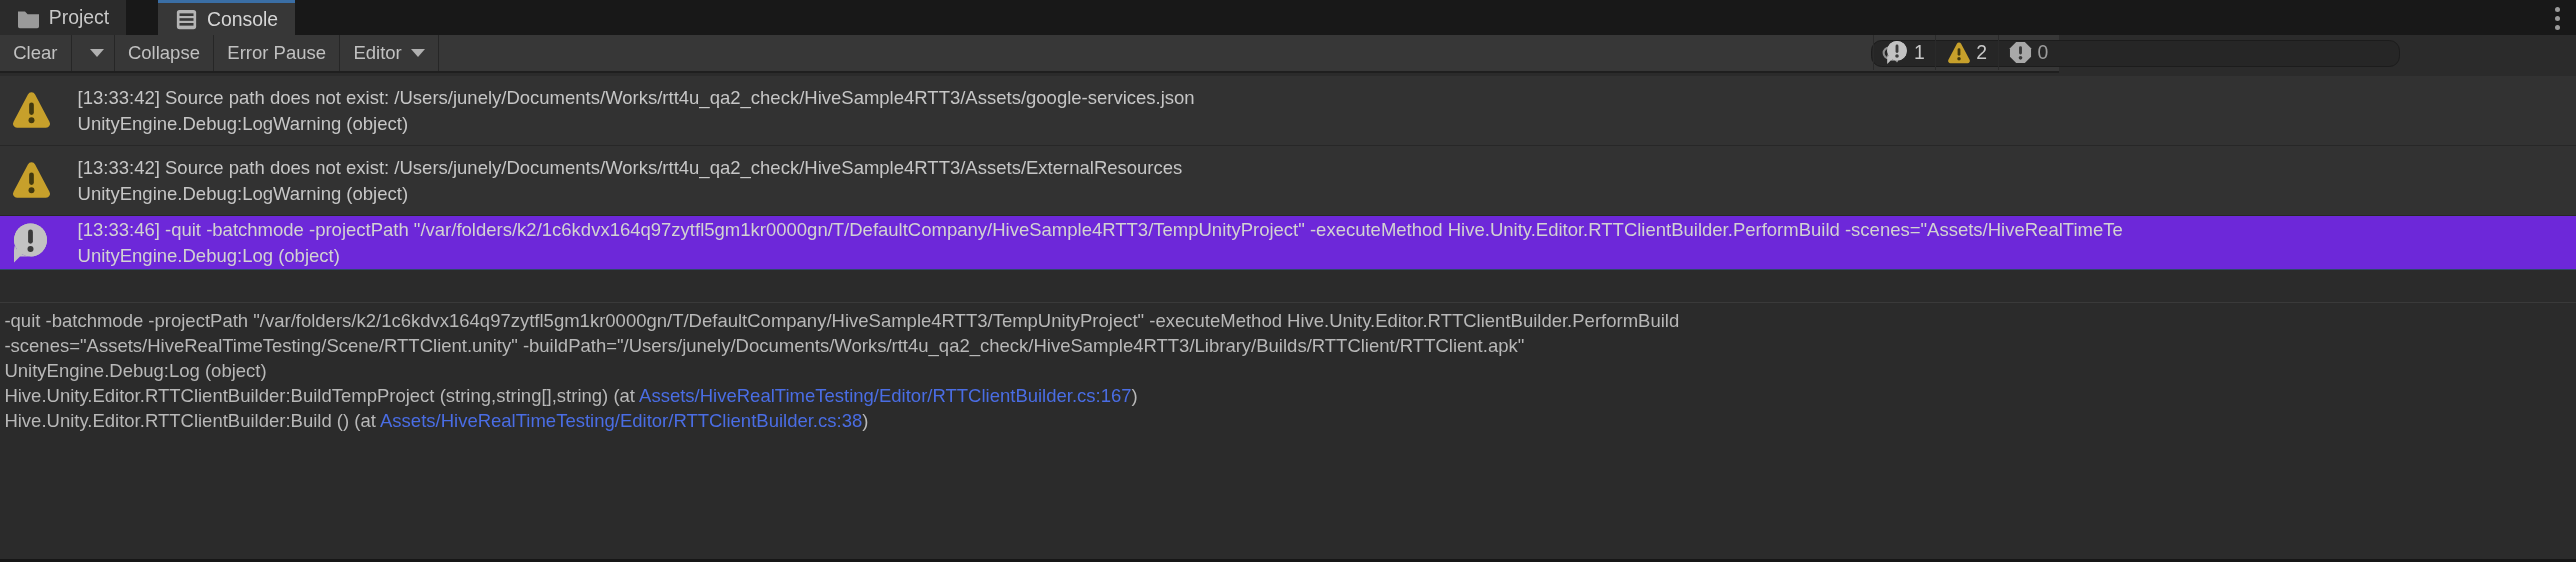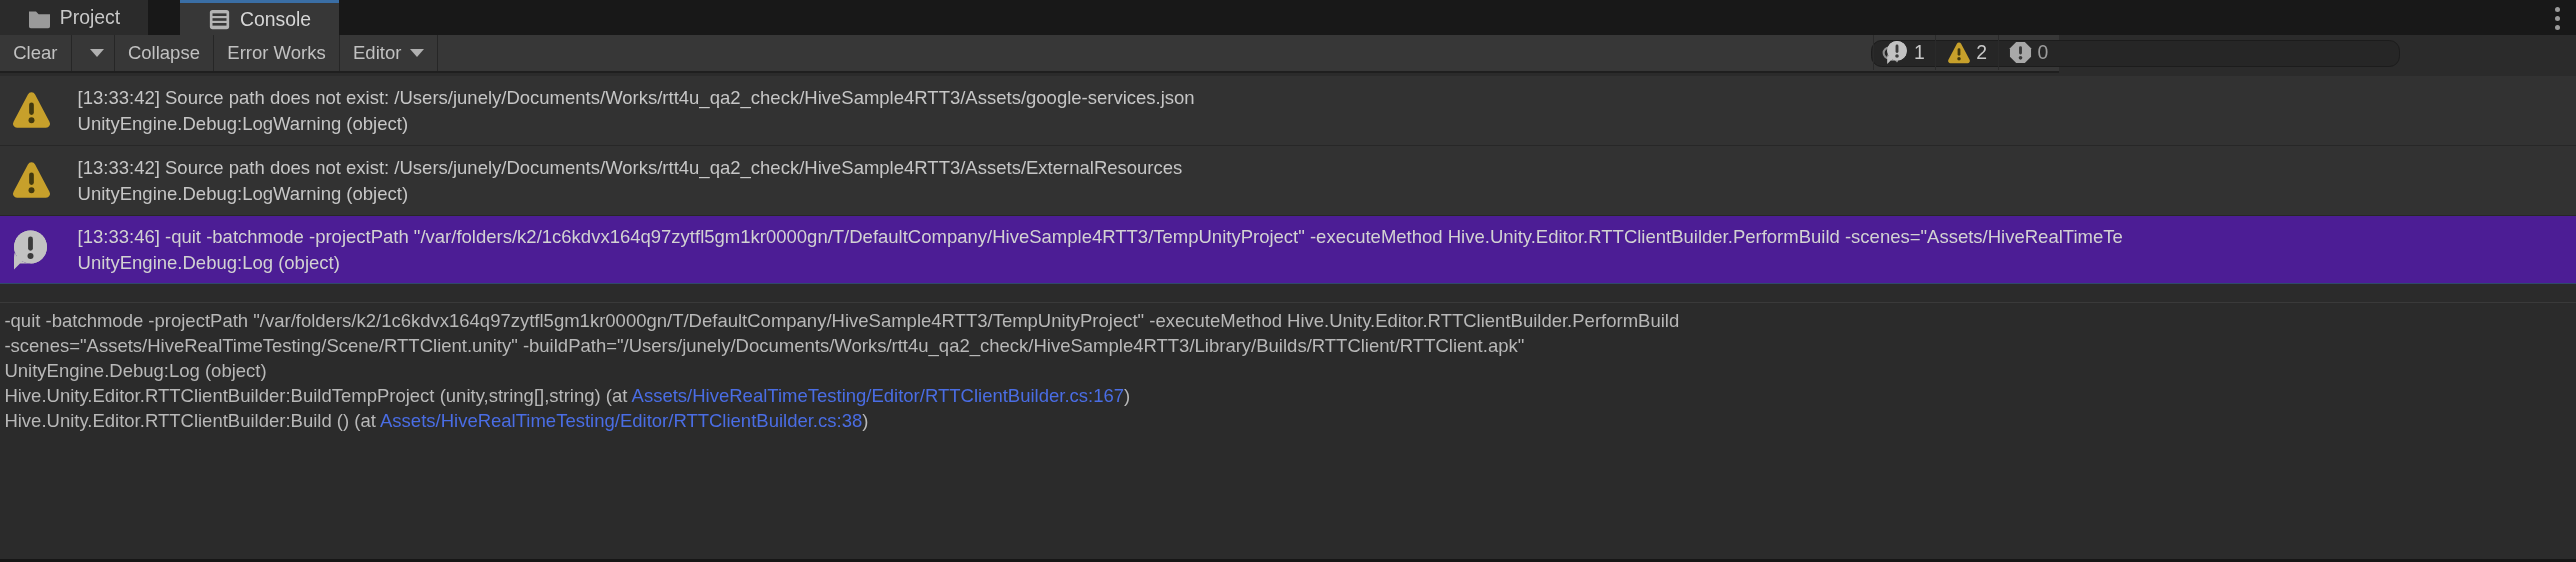--- a/index.html
+++ b/index.html
@@ -1,21 +1,21 @@
 <!DOCTYPE html>
 <html style="font-size:14px"><head>
 <meta charset="utf-8">
 <style>
   html,body{margin:0;padding:0;background:#111;}
   *{box-sizing:border-box;font-family:"Liberation Sans",sans-serif;}
   #window{position:relative;width:2576px;height:562px;background:#2b2b2b;overflow:hidden;border-bottom:3.5px solid #161616;}
 
   
   .tabbar{position:absolute;left:0;top:0;width:2576px;height:35px;background:#181818;display:flex;align-items:flex-end;}
-  .tab{height:35px;display:flex;align-items:center;gap:8.8px;padding:0 28px;font-size:19.4px;color:#c8c8c8;}
+  .tab{height:35px;display:flex;align-items:center;gap:8.8px;padding:0 17px;font-size:19.4px;color:#c8c8c8;}
   .tab.inactive{background:#2b2b2b;margin-right:32px;}
   .tab.active{background:#373737;border-top:3.5px solid #3a6ea5;color:#d6d6d6;align-items:center;}
   .tab .ticon{width:23px;height:19.4px;display:inline-block;}
   .kebab{position:absolute;right:14px;top:7px;width:8.8px;height:23px;display:flex;flex-direction:column;justify-content:space-between;align-items:center;cursor:pointer;}
   .kebab i{width:5.3px;height:5.3px;border-radius:50%;background:#9a9a9a;}
 
   
   .toolbar{position:absolute;left:0;top:35px;width:2059px;height:38px;background:#373737;border-bottom:2.6px solid #1f1f1f;display:flex;align-items:stretch;font-size:18.5px;color:#c1c1c1;}
   .tbtn{display:flex;align-items:center;padding:0 13.2px;border-right:0.9px solid #262626;white-space:nowrap;cursor:pointer;}
   .tbtn.narrow{padding:0 9.7px;}
@@ -24,21 +24,21 @@
   .searchbox{position:absolute;left:1871px;top:5.3px;width:529px;height:27px;background:#262626;border:0.9px solid #1c1c1c;border-radius:10.6px;display:flex;align-items:center;padding:0 8.8px;}
   .searchbox input{background:transparent;border:none;outline:none;color:#cccccc;font-size:17.6px;width:476px;margin-left:7px;}
   .counters{position:absolute;right:0;top:0;height:35px;display:flex;}
   .counter{display:flex;align-items:center;gap:5.3px;padding:0 10.6px;border-left:1.8px solid #2a2a2a;font-size:19.4px;color:#c8c8c8;cursor:pointer;}
   .counter svg{display:block;}
   .count-dim{color:#9c9c9c;}
 
   
   .loglist{position:absolute;left:0;top:76px;width:2576px;}
   .logrow{display:flex;align-items:center;height:70px;background:#323232;border-bottom:1.8px solid #272727;padding-left:10.6px;cursor:pointer;}
-  .logrow.selected{background:#4c1d95;border-bottom-color:#2f496a;height:68px;align-items:center;}
+  .logrow.selected{background:#6d28d9;border-bottom-color:#2f496a;height:54px;align-items:center;}
   .logrow .ricon{width:41px;min-width:41px;height:41px;margin-right:14px;}
   .logrow .rtext{overflow:hidden;flex:1;margin-left:12px;}
   .logrow .l1,.logrow .l2{font-size:18.5px;line-height:25.5px;color:#c6c6c6;white-space:nowrap;overflow:hidden;}
   .logrow.selected .l1,.logrow.selected .l2{color:#d2d2d2;}
 
   
   .detail{position:absolute;left:0;top:294px;width:2084px;height:264px;background:#2b2b2b;}
   .detail .topline{position:absolute;left:0;top:8px;width:2576px;height:0.9px;background:#3a3a3a;}
   .detail .dbody{position:absolute;left:4.4px;top:14px;width:2564px;font-size:18.5px;line-height:25px;color:#b8b8b8;}
   .dline{white-space:nowrap;overflow:hidden;}
@@ -108,21 +108,21 @@
     <div class="tbtn">
         <span>Clear</span>
       </div>
     <div class="tbtn narrow">
         <span class="caret"></span>
       </div>
     <div class="tbtn">
         <span>Collapse</span>
       </div>
     <div class="tbtn">
-        <span>Error Works</span>
+        <span>Error Pause</span>
       </div>
     <div class="tbtn">
         <span>Editor</span>
         <span class="caret"></span>
       </div>
 
     <div class="searchbox">
       <span style="width:17.6px;height:17.6px;"><svg width="17.6" height="17.6" viewBox="0 0 20 20">
             <use href="#ic-search"></use>
           </svg></span>
@@ -193,21 +193,21 @@
         <div class="dline">
       <span class="dpre">-quit -batchmode -projectPath "/var/folders/k2/1c6kdvx164q97zytfl5gm1kr0000gn/T/DefaultCompany/HiveSample4RTT3/TempUnityProject" -executeMethod Hive.Unity.Editor.RTTClientBuilder.PerformBuild</span><span class="dlink"></span><span class="dsuf"></span>
     </div>
         <div class="dline">
       <span class="dpre">-scenes="Assets/HiveRealTimeTesting/Scene/RTTClient.unity" -buildPath="/Users/junely/Documents/Works/rtt4u_qa2_check/HiveSample4RTT3/Library/Builds/RTTClient/RTTClient.apk"</span><span class="dlink"></span><span class="dsuf"></span>
     </div>
         <div class="dline">
       <span class="dpre">UnityEngine.Debug:Log (object)</span><span class="dlink"></span><span class="dsuf"></span>
     </div>
         <div class="dline">
-      <span class="dpre">Hive.Unity.Editor.RTTClientBuilder:BuildTempProject (unity,string[],string) (at </span><span class="dlink">Assets/HiveRealTimeTesting/Editor/RTTClientBuilder.cs:167</span><span class="dsuf">)</span>
+      <span class="dpre">Hive.Unity.Editor.RTTClientBuilder:BuildTempProject (string,string[],string) (at </span><span class="dlink">Assets/HiveRealTimeTesting/Editor/RTTClientBuilder.cs:167</span><span class="dsuf">)</span>
     </div>
         <div class="dline">
       <span class="dpre">Hive.Unity.Editor.RTTClientBuilder:Build () (at </span><span class="dlink">Assets/HiveRealTimeTesting/Editor/RTTClientBuilder.cs:38</span><span class="dsuf">)</span>
     </div>
       </div>
   </div>
 
 </div>
 
 

